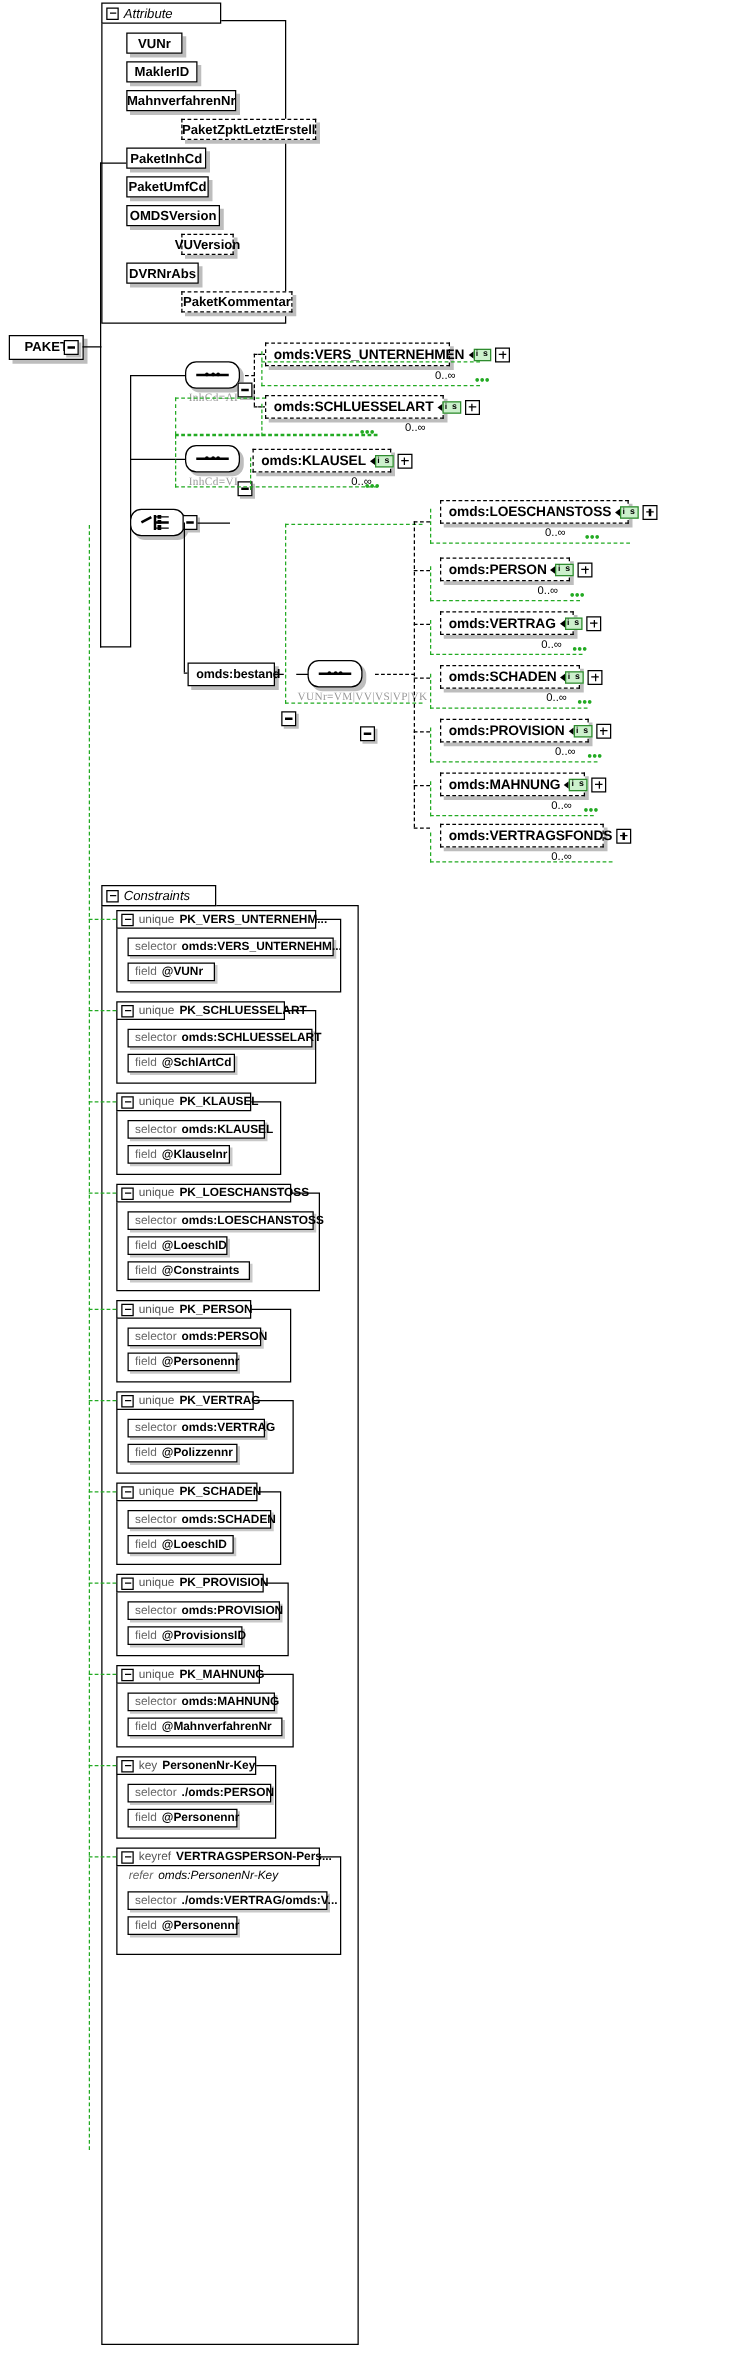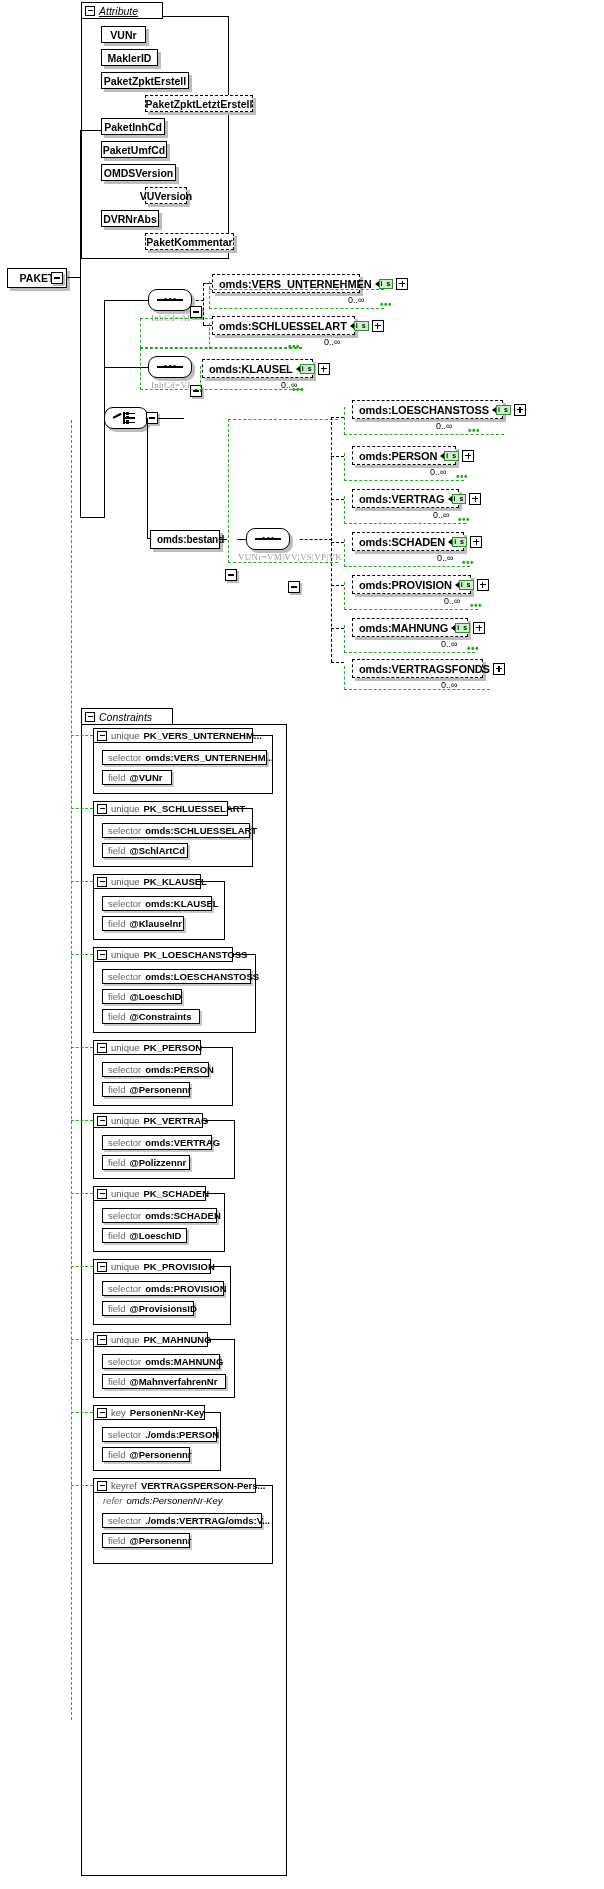--- a/index.html
+++ b/index.html
@@ -150,33 +150,33 @@
   .chinner .dd{ position:absolute; left:13px; width:3.2px;height:3.2px;background:#000; }
 
   .mult{ position:absolute; font-size:9px; color:#000; }
   .inhcd{ position:absolute; font-size:9px; color:#9a9a9a; font-family:"Liberation Serif", serif; letter-spacing:0.3px;}
   .gdots{ position:absolute; color:#22aa22; font-weight:bold; font-size:10px; letter-spacing:0.5px; line-height:4px;}
 </style>
 </head>
 <body>
 
 <div class="frame" style="left:81px; top:16px; width:148px; height:243px;"></div>
-<div class="frametab" style="left:81px; top:2px; width:82px;text-decoration:underline;">
+<div class="frametab" style="left:81px; top:2px; width:96px;">
   <span class="tinyminus"></span>
   <span>Attribute</span>
 </div>
 
 <div class="nodebox" style="left:101px; top:26px; width:45px;">
   <span>VUNr</span>
 </div>
 <div class="nodebox" style="left:101px; top:49px; width:57px;">
   <span>MaklerID</span>
 </div>
 <div class="nodebox" style="left:101px; top:72px; width:88px;">
-  <span>PaketZpktErstell</span>
+  <span>MahnverfahrenNr</span>
 </div>
 <div class="nodebox dashed" style="left:101px; top:95px; width:108px;">
   <span>PaketZpktLetztErstell</span>
 </div>
 <div class="nodebox" style="left:101px; top:118px; width:64px;">
   <span>PaketInhCd</span>
 </div>
 <div class="nodebox" style="left:101px; top:141px; width:66px;">
   <span>PaketUmfCd</span>
 </div>

